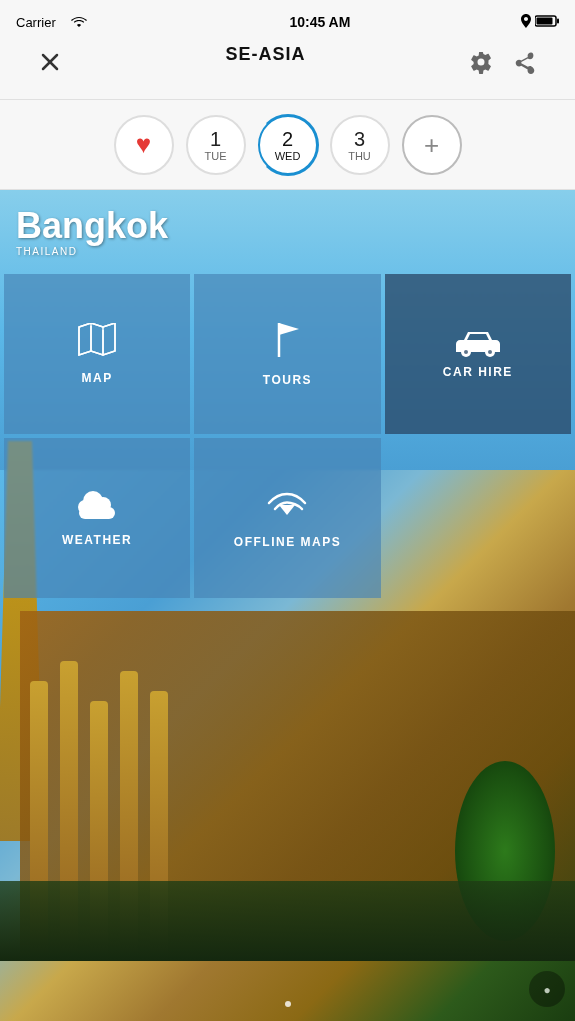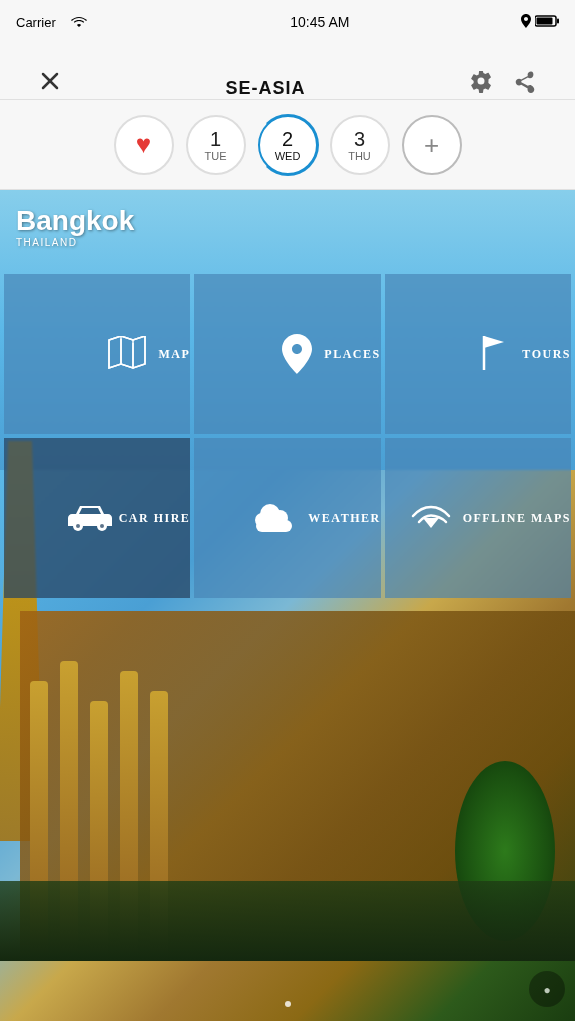--- a/index.html
+++ b/index.html
@@ -18,29 +18,29 @@
       height: 44px;
       display: flex;
       align-items: center;
       justify-content: space-between;
       padding: 0 16px;
       font-size: 13px;
       font-weight: 500;
       color: #000;
     }
     .status-left { display: flex; align-items: flex-start; gap: 15px; }
-    .status-center { font-weight: 400; font-size: 14px; margin-left: 32px; }
+    .status-center { font-weight: 700; font-size: 14px; margin-left: 32px; }
     .status-right { display: flex; align-items: center; gap: 4px; }
 
     
     .nav-bar {
       background: #f7f7f7;
       height: 56px;
       display: flex;
-      align-items: flex-end;
+      align-items: flex-start;
       justify-content: space-between;
       padding: 0 32px;
       border-bottom: 1px solid #e0e0e0;
     }
     .nav-title {
       font-size: 18px;
       font-weight: 600;
       color: #111;
       letter-spacing: 1px;
     }
@@ -139,21 +139,21 @@
     }
 
     .city-label {
       position: absolute;
       top: 16px;
       left: 16px;
       color: #fff;
       text-shadow: 1px 1px 3px rgba(0,0,0,0.4);
     }
     .city-name {
-      font-size: 28px;
+      font-size: 36px;
       font-weight: 700;
       line-height: 1.1;
       text-align: right;
     }
     .city-country {
       font-size: 10px;
       font-weight: 500;
       letter-spacing: 1.5px;
       text-transform: uppercase;
     }
@@ -165,26 +165,26 @@
       left: 0; right: 0;
       display: grid;
       grid-template-columns: 1fr 1fr 1fr;
       grid-template-rows: repeat(3, 160px);
       gap: 4px;
       padding: 4px;
     }
     .grid-item {
       background: rgba(70, 130, 180, 0.65);
       display: flex;
+      flex-direction: column;
       align-items: center;
-      justify-content: flex-end;
+      justify-content: center;
       gap: 12px;
       cursor: pointer;
       backdrop-filter: blur(1px);
-      font-family: Liberation Serif, serif;
     }
     .grid-item:nth-child(7) {
       
       background: rgba(50, 100, 150, 0.7);
     }
     .grid-item-label {
       color: #fff;
       font-size: 12px;
       font-weight: 600;
       letter-spacing: 1.5px;
@@ -335,28 +335,20 @@
         <svg width="40" height="36" viewBox="0 0 40 36" fill="white">
           <path d="M2 4l12-4 12 4 12-4v28l-12 4-12-4-12 4V4zm12-1v26m12-22v26" stroke="white" stroke-width="1.5" fill="none"></path>
           <path d="M2 4l12-4 12 4 12-4v28l-12 4-12-4-12 4V4z" stroke="white" stroke-width="1.5" fill="none"></path>
           <line x1="14" y1="0" x2="14" y2="28" stroke="white" stroke-width="1.5"></line>
           <line x1="26" y1="4" x2="26" y2="32" stroke="white" stroke-width="1.5"></line>
         </svg>
       </span>
       <span class="grid-item-label">MAP</span>
     </div>
 
-    <div class="grid-item">
-      <span class="grid-icon icon-places">
-        <svg width="30" height="40" viewBox="0 0 30 40" fill="white">
-          <path d="M15 0C6.7 0 0 6.7 0 15c0 10.5 15 25 15 25s15-14.5 15-25C30 6.7 23.3 0 15 0zm0 20c-2.8 0-5-2.2-5-5s2.2-5 5-5 5 2.2 5 5-2.2 5-5 5z"></path>
-        </svg>
-      </span>
-      <span class="grid-item-label">PLACES</span>
-    </div>
 
     <div class="grid-item">
       <span class="grid-icon icon-tours">
         <svg width="36" height="40" viewBox="0 0 36 40" fill="white">
           <path d="M6 4h4V0h2v4h16V0h2v4h4v36H2V4h4zM6 0h2v4H6V0z" fill="none"></path>
 
           <line x1="10" y1="2" x2="10" y2="36" stroke="white" stroke-width="2.5"></line>
           <path d="M10 2l20 6-20 6z" fill="white"></path>
         </svg>
       </span>

